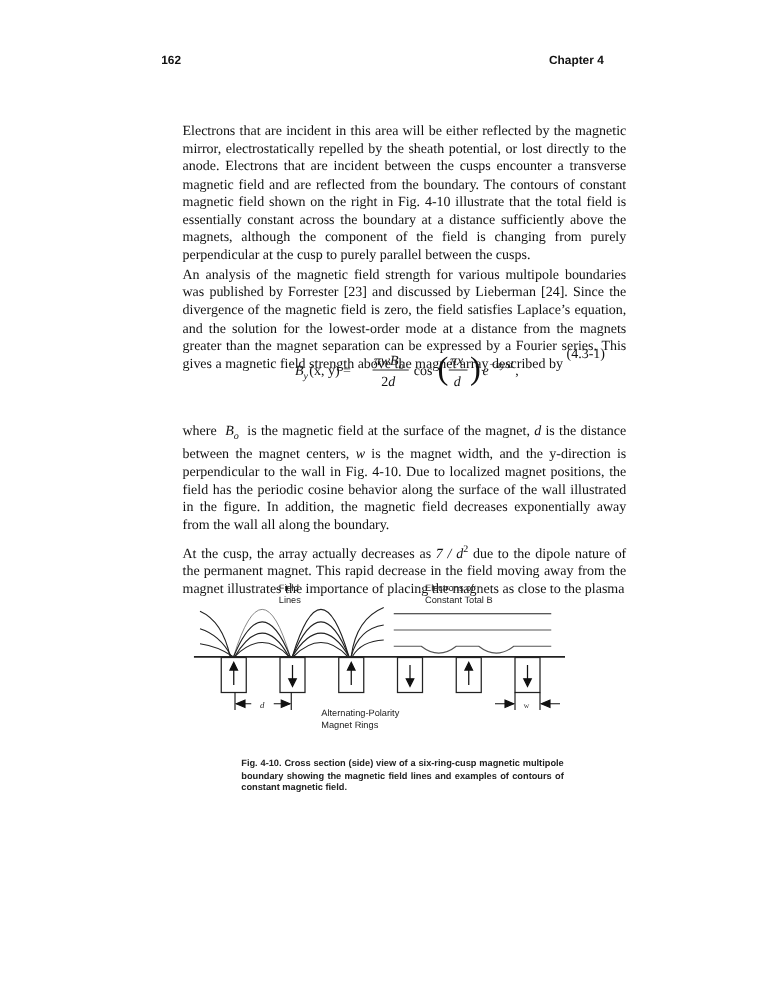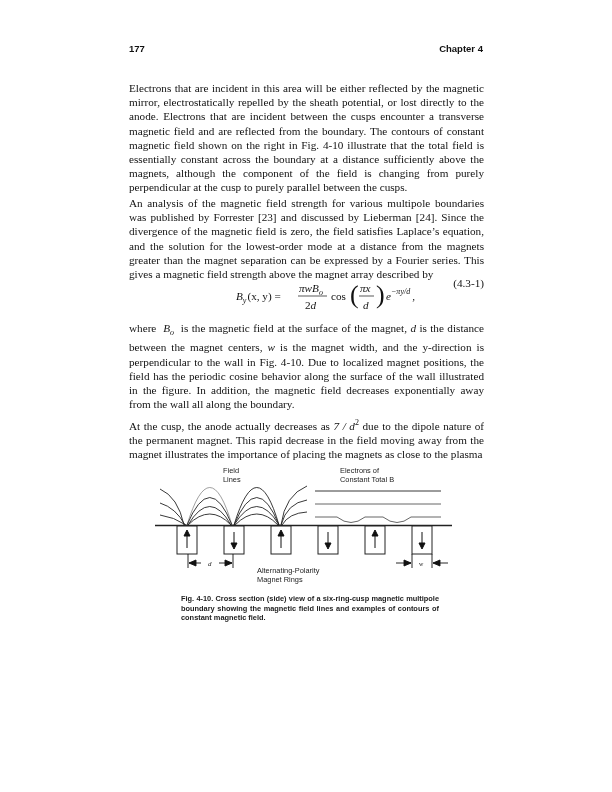--- a/index.html
+++ b/index.html
@@ -1,32 +1,32 @@
 <!DOCTYPE html>
 <html><head>
 <meta charset="utf-8">
 <style>
   html,body{margin:0;padding:0;background:#ffffff;}
   body{width:612px;height:792px;position:relative;overflow:hidden;color:#111;}
   .hdr{position:absolute;top:43px;font-family:"Liberation Sans",sans-serif;font-weight:bold;font-size:9.5px;}
   .hdr.left{left:129px;}
   .hdr.right{right:129px;}
-  .para{position:absolute;left:129px;width:355px;font-family:"Liberation Serif",serif;font-size:11.2px;line-height:14.2px;text-align:justify;margin:0;}
+  .para{position:absolute;left:129px;width:355px;font-family:"Liberation Serif",serif;font-size:11.2px;line-height:14.2px;text-align:justify;margin:17px;}
   .eq{position:absolute;left:129px;width:355px;top:277px;height:40px;font-family:"Liberation Serif",serif;font-size:11.2px;}
   .eq .num{position:absolute;right:0;top:0;}
   .figwrap{position:absolute;left:155px;top:465px;width:300px;height:120px;}
   .figlabel{position:absolute;font-family:"Liberation Sans",sans-serif;font-size:7.4px;text-align:left;line-height:9px;color:#222;}
-  .caption{position:absolute;left:177px;top:590px;width:258px;font-family:"Liberation Sans",sans-serif;font-weight:bold;font-size:7.4px;line-height:9.6px;text-align:justify;color:#222;margin:4px;}
+  .caption{position:absolute;left:177px;top:590px;width:258px;font-family:"Liberation Sans",sans-serif;font-weight:bold;font-size:7.4px;line-height:9.6px;text-align:justify;color:#222;margin:16px;}
   i{font-style:italic;}
 </style>
 </head>
 <body>
 
 <div>
-  <span class="hdr left">177</span>
+  <span class="hdr left">162</span>
   <span class="hdr right">Chapter 4</span>
 </div>
 
 <p class="para" style="top:81px;">Electrons that are incident in this area will be either reflected by the magnetic mirror, electrostatically repelled by the sheath potential, or lost directly to the anode. Electrons that are incident between the cusps encounter a transverse magnetic field and are reflected from the boundary. The contours of constant magnetic field shown on the right in Fig. 4-10 illustrate that the total field is essentially constant across the boundary at a distance sufficiently above the magnets, although the component of the field is changing from purely perpendicular at the cusp to purely parallel between the cusps.</p>
 <p class="para" style="top:196px;">An analysis of the magnetic field strength for various multipole boundaries was published by Forrester [23] and discussed by Lieberman [24]. Since the divergence of the magnetic field is zero, the field satisfies Laplace’s equation, and the solution for the lowest-order mode at a distance from the magnets greater than the magnet separation can be expressed by a Fourier series. This gives a magnetic field strength above the magnet array described by</p>
 
 <div class="eq">
   <svg width="355" height="40" style="position:absolute;left:0;top:0;overflow:visible">
     <g font-family="Liberation Serif, serif" font-size="11.2" fill="#111">
       <text x="107" y="23" font-style="italic">
@@ -48,21 +48,21 @@
       <text x="257" y="23" font-style="italic">
         <tspan>e</tspan><tspan dy="-6" font-size="8">−πy/d</tspan><tspan dy="6" font-style="normal" dx="2">,</tspan>
       </text>
     </g>
   </svg>
   <span class="num">(4.3-1)</span>
 </div>
 
 <p class="para" style="top:321px;"><span>where</span>&nbsp; <i>B</i><sub style="font-size:8px"><i>o</i></sub>&nbsp; <span>is the magnetic field at the surface of the magnet,</span> <i>d</i> <span>is the distance between the magnet centers,</span> <i>w</i> <span>is the magnet width, and the y-direction is perpendicular to the wall in Fig. 4-10. Due to localized magnet positions, the field has the periodic cosine behavior along the surface of the wall illustrated in the figure. In addition, the magnetic field decreases exponentially away from the wall all along the boundary.</span></p>
 
-<p class="para" style="top:419px;"><span>At the cusp, the anode actually decreases as</span> <i>7 / d</i><sup style="font-size:8px;line-height:0">2</sup> <span>due to the dipole nature of the permanent magnet. This rapid decrease in the field moving away from the magnet illustrates the importance of placing the magnets as close to the plasma</span></p>
+<p class="para" style="top:419px;"><span>At the cusp, the array actually decreases as</span> <i>7 / d</i><sup style="font-size:8px;line-height:0">2</sup> <span>due to the dipole nature of the permanent magnet. This rapid decrease in the field moving away from the magnet illustrates the importance of placing the magnets as close to the plasma</span></p>
 
 <div class="figwrap">
   <svg width="300" height="120" viewBox="155 465 300 120" style="position:absolute;left:0;top:0">
 
     <g fill="none" stroke="#222" stroke-width="0.9">
       <path d="M160 489 Q178 497 184 525"></path>
       <path d="M160 503 Q176 508 185 525"></path>
       <path d="M160 515 Q174 517 186 525"></path>
       <path d="M187 525 Q210 450 232 525" stroke="#777" stroke-width="0.7"></path>
       <path d="M187 525 Q210 470 232 525"></path>

